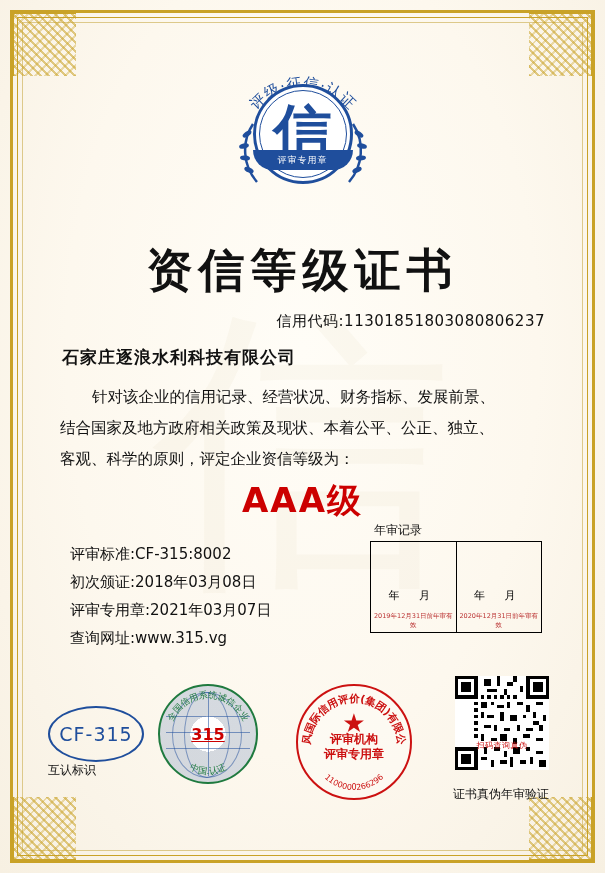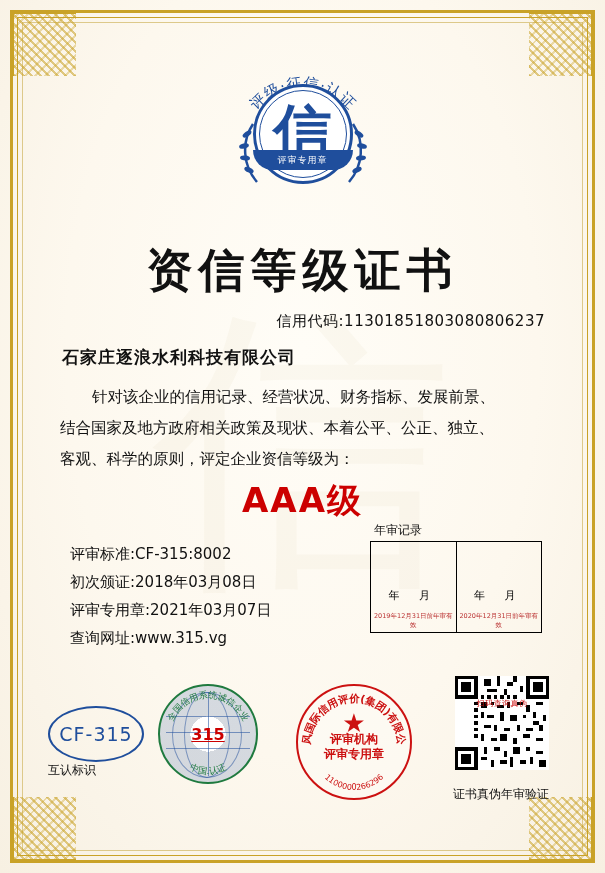--- a/index.html
+++ b/index.html
@@ -225,21 +225,21 @@
   
   .qr{
     position:absolute;right:56px;top:676px;width:94px;height:94px;
     background:#fff;
   }
   .qr-label{
     position:absolute;right:24px;top:786px;width:160px;text-align:center;
     font-size:12px;color:#111;font-family:"DejaVu Sans", sans-serif;
   }
   .qr-overlay{
-    position:absolute;right:56px;top:698px;width:94px;text-align:center;
+    position:absolute;right:56px;top:740px;width:94px;text-align:center;
     font-size:8px;color:#cc1111;letter-spacing:.5px;
     font-family:"DejaVu Sans", sans-serif;
   }
 </style>
 </head>
 <body>
 
 <div class="certificate">
 
   <div class="watermark">信</div>

